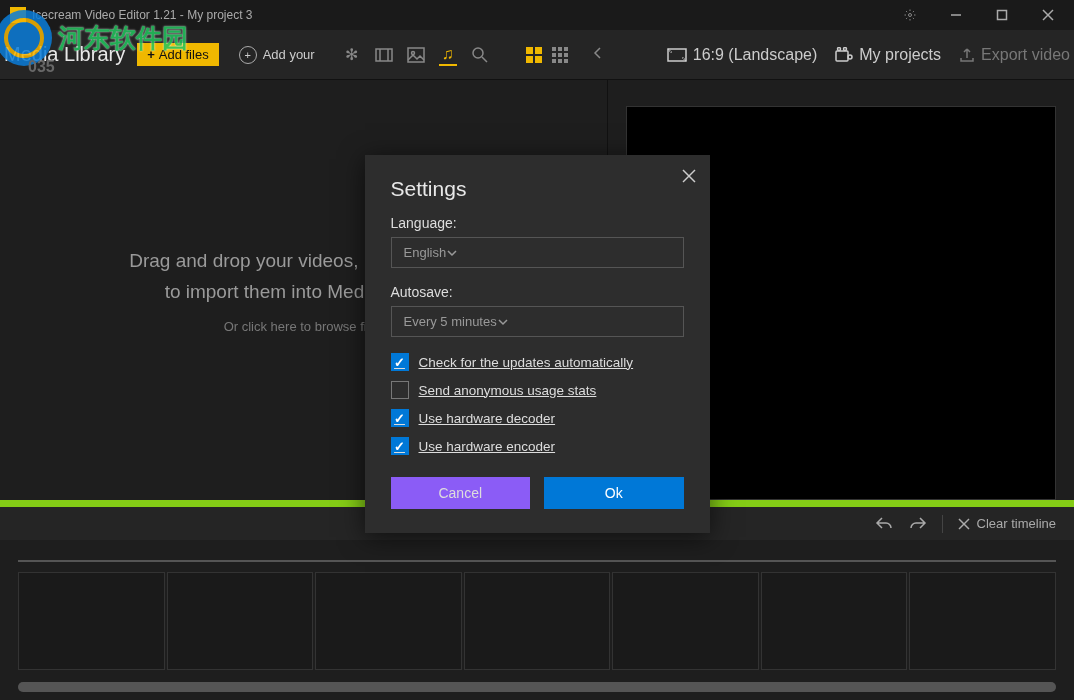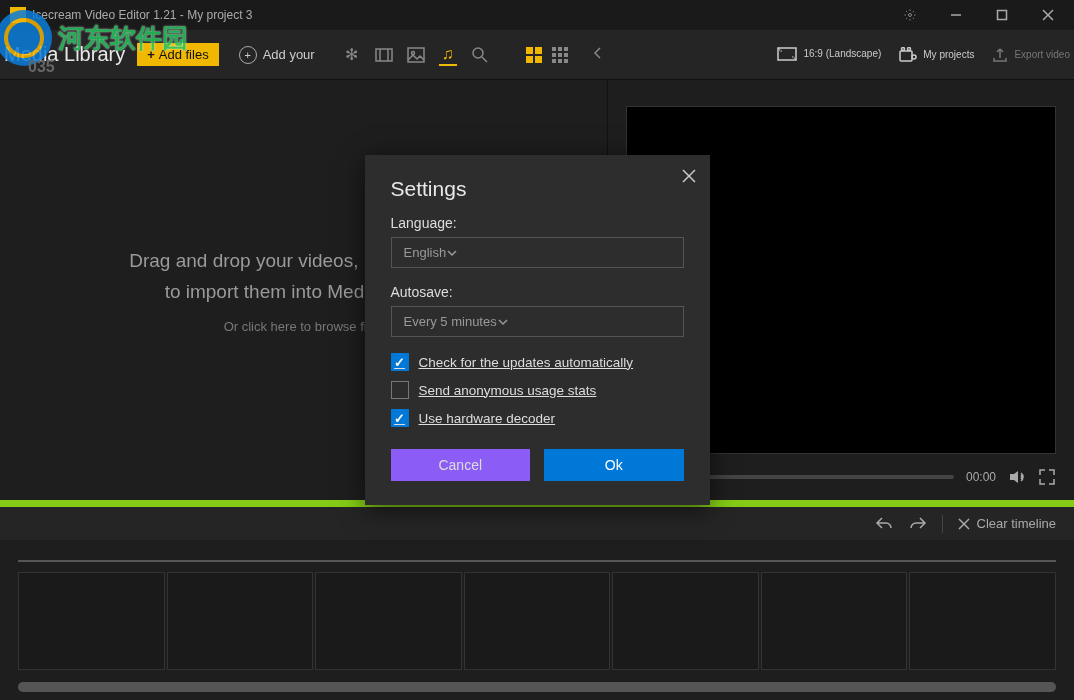--- a/index.html
+++ b/index.html
@@ -26,21 +26,21 @@
 .add-files-btn { background:#f0b800; color:#111; font-size:13px; padding:4px 10px; display:flex; align-items:center; gap:4px; cursor:pointer; font-weight:500;}
 .add-color { display:flex; align-items:center; gap:6px; color:#ccc; font-size:13px; cursor:pointer; margin-left:8px;}
 .circle-icon { width:18px; height:18px; border:1.5px solid #aaa; border-radius:50%; display:flex; align-items:center; justify-content:center; font-size:11px;}
 .tool-icons { display:flex; gap:14px; margin-left:16px; align-items:center; }
 .tool-icon { width:18px; height:18px; color:#888; cursor:pointer; display:flex; align-items:center; justify-content:center;}
 .tool-icon.active { color:#f0b800; }
 .tool-icon.underline { border-bottom:2px solid #f0b800; padding-bottom:4px; margin-bottom:-4px;}
 .view-toggle { display:flex; gap:8px; margin-left:24px; }
 .chev { margin-left:12px; color:#888; cursor:pointer;}
 .spacer { flex:1; }
-.right-tools { display:flex; align-items:flex-start; gap:18px; color:#ccc; font-size:10px;margin-left:12px;}
+.right-tools { display:flex; align-items:flex-end; gap:18px; color:#ccc; font-size:16px;margin-left:12px;}
 .right-tool { display:flex; align-items:center; gap:6px; cursor:pointer;}
 
 
 .main { display:flex; height:calc(100% - 30px - 50px - 200px); }
 .left-panel { width:608px; display:flex; flex-direction:column; align-items:center; justify-content:center; color:#888; text-align:center; border-right:1px solid #111;}
 .drop-text { font-size:19px; color:#9a9a9a; line-height:1.6;}
 .drop-sub { font-size:13px; color:#777; margin-top:12px;}
 .right-panel { flex:1; padding:26px 18px 0 18px; display:flex; flex-direction:column; }
 .preview { flex:1; background:#000; border:1px solid #333; min-height:240px;}
 .player-controls { display:flex; align-items:center; gap:12px; padding:14px 0; color:#aaa; font-size:12px;}
@@ -205,37 +205,20 @@
 </div>
 
 <div class="main">
   <div class="left-panel">
     <div class="drop-text">Drag and drop your videos, photos, audio</div>
     <div class="drop-text">to import them into Media Library</div>
     <div class="drop-sub">Or click here to browse files</div>
   </div>
   <div class="right-panel">
     <div class="preview"></div>
-    <div class="player-controls">
-      <svg class="play-btn" viewBox="0 0 16 16" style="fill:#aaa;stroke:none;">
-          <path d="M3 2v12l11-6z"></path>
-        </svg>
-      <span>00:00</span>
-      <div class="time-slider">
-          <div class="time-thumb"></div>
-        </div>
-      <span>00:00</span>
-      <svg width="18" height="18" viewBox="0 0 18 18">
-          <path d="M2 6v6h4l4 3V3L6 6z" fill="#aaa" stroke="none"></path>
-          <path d="M13 5a5 5 0 010 8M13 7a3 3 0 010 4"></path>
-        </svg>
-      <svg width="18" height="18" viewBox="0 0 18 18">
-          <path d="M2 7V2h5M16 7V2h-5M2 11v5h5M16 11v5h-5"></path>
-        </svg>
-    </div>
   </div>
 </div>
 
 <div class="timeline-bar">
   <svg width="20" height="20" viewBox="0 0 20 20">
       <path d="M8 4L3 9l5 5M3 9h9a5 5 0 015 5"></path>
     </svg>
   <svg width="20" height="20" viewBox="0 0 20 20">
       <path d="M12 4l5 5-5 5M17 9H8a5 5 0 00-5 5"></path>
     </svg>
@@ -297,20 +280,24 @@
           <span>Check for the updates automatically</span>
         </div>
         <div class="check-row">
           <div class="checkbox"></div>
           <span>Send anonymous usage stats</span>
         </div>
         <div class="check-row">
           <div class="checkbox checked"></div>
           <span>Use hardware decoder</span>
         </div>
+        <div class="check-row">
+          <div class="checkbox checked"></div>
+          <span>Use hardware encoder</span>
+        </div>
       </div>
 
     <div class="modal-buttons">
       <div class="modal-btn btn-cancel">Cancel</div>
       <div class="modal-btn btn-ok">Ok</div>
     </div>
   </div>
 </div>
 
 </body></html>

